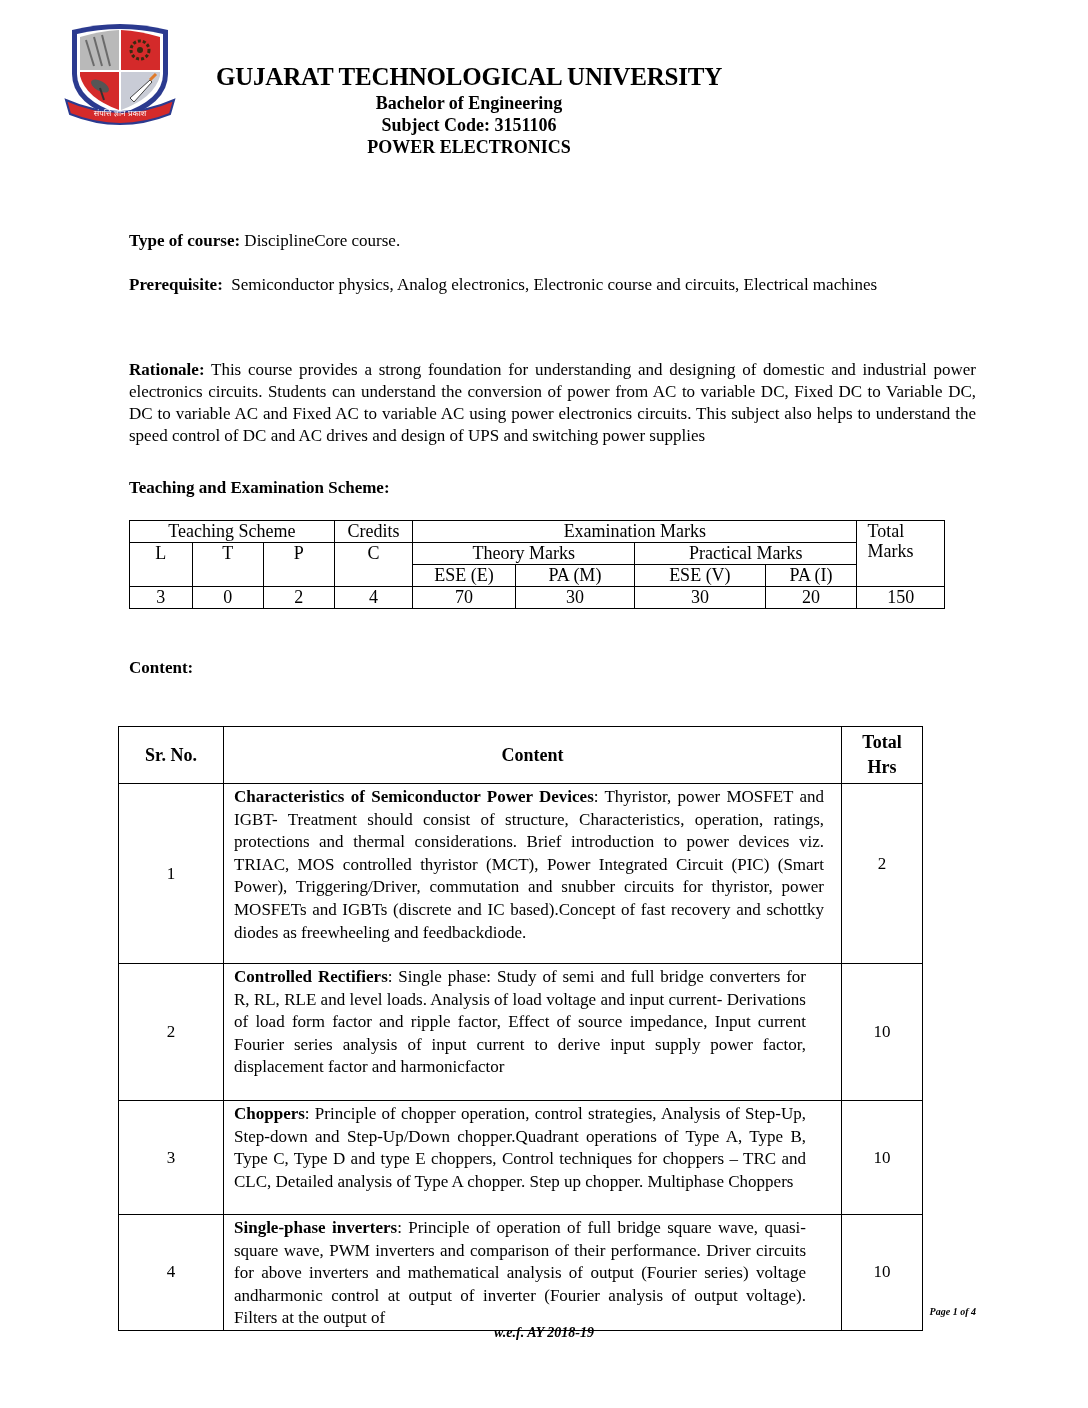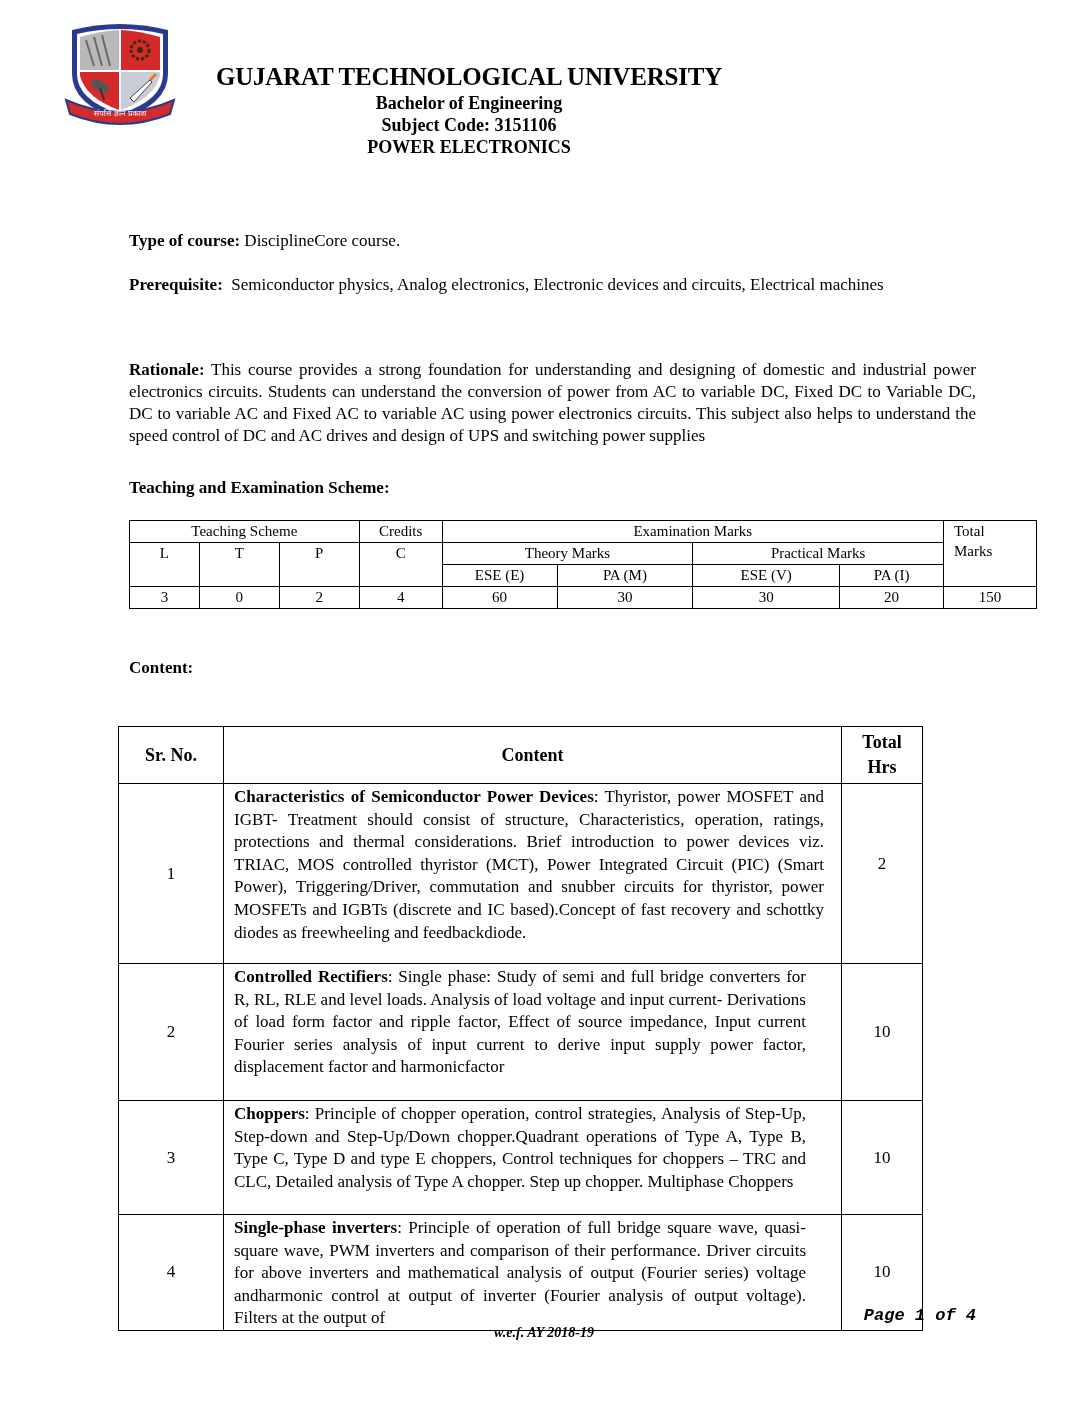--- a/index.html
+++ b/index.html
@@ -15,33 +15,33 @@
   .h-title { font-weight:bold; font-size:25px; line-height:30px; letter-spacing:-0.2px; }
   .h-sub { font-weight:bold; font-size:18px; line-height:22px; }
 
   
   .section { left:129px; width:847px; font-size:17px; line-height:22px; }
   .label { font-weight:bold; }
   .justify { text-align:justify; }
 
   
   table { border-collapse:collapse; }
-  .scheme { left:129px; top:520px; width:908px; font-size:15px; }
+  .scheme { left:129px; top:520px; width:816px; font-size:18px; }
   .scheme td { border:1.5px solid #000; text-align:center; padding:0; height:21px; line-height:20px; vertical-align:top; }
 
   
   .content { left:118px; top:700px; width:805px; font-size:17px;margin-top:26px; }
   .content td { border:1.5px solid #000; padding:0; }
   .content .hdr td { font-weight:bold; text-align:center; vertical-align:middle; font-size:18px; height:56px; line-height:25px; }
   .content .srno { width:104px; text-align:center; vertical-align:middle; }
   .content .desc { text-align:justify; padding:2px 17px 0 10px; line-height:22.6px; vertical-align:top; }
   .content .hrs { width:80px; text-align:center; vertical-align:middle; }
   .content .desc b { font-weight:bold; }
 
-  .footer-page { right:112px; top:1306px; font-size:17px; font-weight:bold; font-style:italic;font-family:Liberation Mono, monospace; }
+  .footer-page { right:112px; top:1306px; font-size:10px; font-weight:bold; font-style:italic; }
   .footer-wef { left:0; width:1088px; top:1325px; text-align:center; font-size:14px; font-weight:bold; font-style:italic; }
 </style>
 </head>
 <body>
 
 <div class="abs logo">
   <svg width="112" height="104" viewBox="0 0 112 104">
 
     <path d="M8 8 Q56 -4 104 8 L104 52 Q104 82 56 98 Q8 82 8 52 Z" fill="#2b3a8f"></path>
     <path d="M13 12 Q56 2 99 12 L99 52 Q99 78 56 92 Q13 78 13 52 Z" fill="#ffffff"></path>
@@ -78,21 +78,21 @@
   <div class="h-sub">POWER ELECTRONICS</div>
 </div>
 
 <div class="abs section" style="top:230px;">
   <span class="label">Type of course:</span>
   <span>DisciplineCore course.</span>
 </div>
 
 <div class="abs section" style="top:274px; width:800px;">
   <span class="label">Prerequisite:</span>&nbsp;
-  <span>Semiconductor physics, Analog electronics, Electronic devices and circuits, Electrical machines</span>
+  <span>Semiconductor physics, Analog electronics, Electronic course and circuits, Electrical machines</span>
 </div>
 
 <div class="abs section justify" style="top:359px;">
   <span class="label">Rationale:</span>
   <span>This course provides a strong foundation for understanding and designing of domestic and industrial power electronics circuits. Students can understand the conversion of power from AC to variable DC, Fixed DC to Variable DC, DC to variable AC and Fixed AC to variable AC using power electronics circuits. This subject also helps to understand the speed control of DC and AC drives and design of UPS and switching power supplies</span>
 </div>
 
 <div class="abs section label" style="top:477px;">Teaching and Examination Scheme:</div>
 
 <table class="abs scheme">
@@ -129,21 +129,21 @@
     <td>ESE (E)</td>
     <td>PA (M)</td>
     <td>ESE (V)</td>
     <td>PA (I)</td>
   </tr>
   <tr>
     <td>3</td>
     <td>0</td>
     <td>2</td>
     <td>4</td>
-    <td>60</td>
+    <td>70</td>
     <td>30</td>
     <td>30</td>
     <td>20</td>
     <td>150</td>
   </tr>
 </tbody>
   </table>
 
 <div class="abs section label" style="top:657px;">Content:</div>
 

